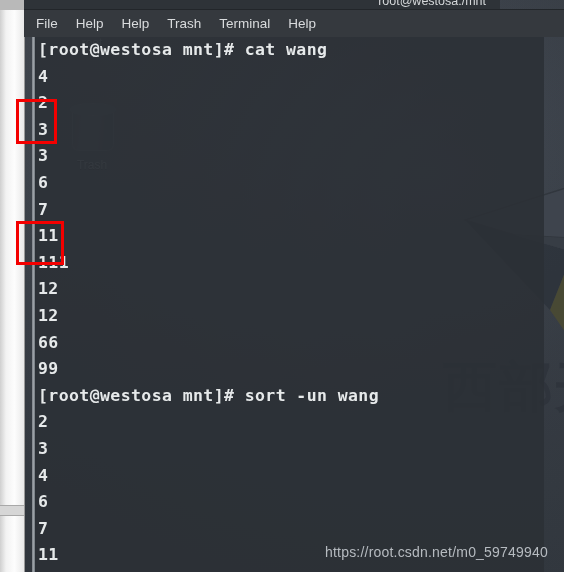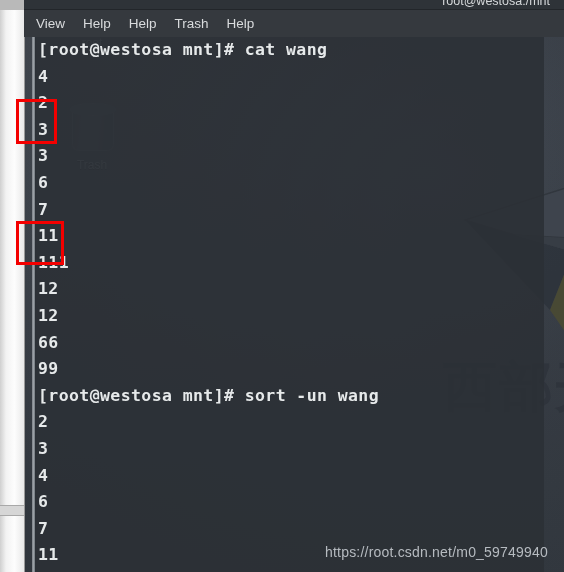--- a/index.html
+++ b/index.html
@@ -123,21 +123,21 @@
   
   .term {
     position: absolute;
     left: 24px; top: 0;
     width: 540px;
     height: 572px;
   }
   .term-titlebar {
     position: absolute;
     left: 0; top: 0;
-    width: 540px; height: 9px;
+    width: 476px; height: 9px;
     background: #2e3338;
     overflow: hidden;
     text-align: right;
   }
   .term-title {
     position: absolute;
     right: 14px;
     top: -6px;
     font-size: 12.5px;
     color: #d5d8da;
@@ -259,24 +259,25 @@
     <div class="bg-window-div"></div>
   </div>
 
   <div class="term">
 
     <div class="term-titlebar">
       <div class="term-title">root@westosa:/mnt</div>
     </div>
 
     <div class="term-menubar">
-      <div class="menu-item">View</div>
+      <div class="menu-item">File</div>
       <div class="menu-item">Help</div>
       <div class="menu-item">Help</div>
       <div class="menu-item">Trash</div>
+      <div class="menu-item">Terminal</div>
       <div class="menu-item">Help</div>
     </div>
 
     <div class="term-body">
       <div class="term-gutter"></div>
       <div class="term-gutter2"></div>
       <div class="term-lines" id="terminal-lines"><div class="tline">[root@westosa mnt]# cat wang</div><div class="tline">4</div><div class="tline">2</div><div class="tline">3</div><div class="tline">3</div><div class="tline">6</div><div class="tline">7</div><div class="tline">11</div><div class="tline">111</div><div class="tline">12</div><div class="tline">12</div><div class="tline">66</div><div class="tline">99</div><div class="tline">[root@westosa mnt]# sort -un wang</div><div class="tline">2</div><div class="tline">3</div><div class="tline">4</div><div class="tline">6</div><div class="tline">7</div><div class="tline">11</div><div class="tline">12</div></div>
     </div>
 
   </div>

